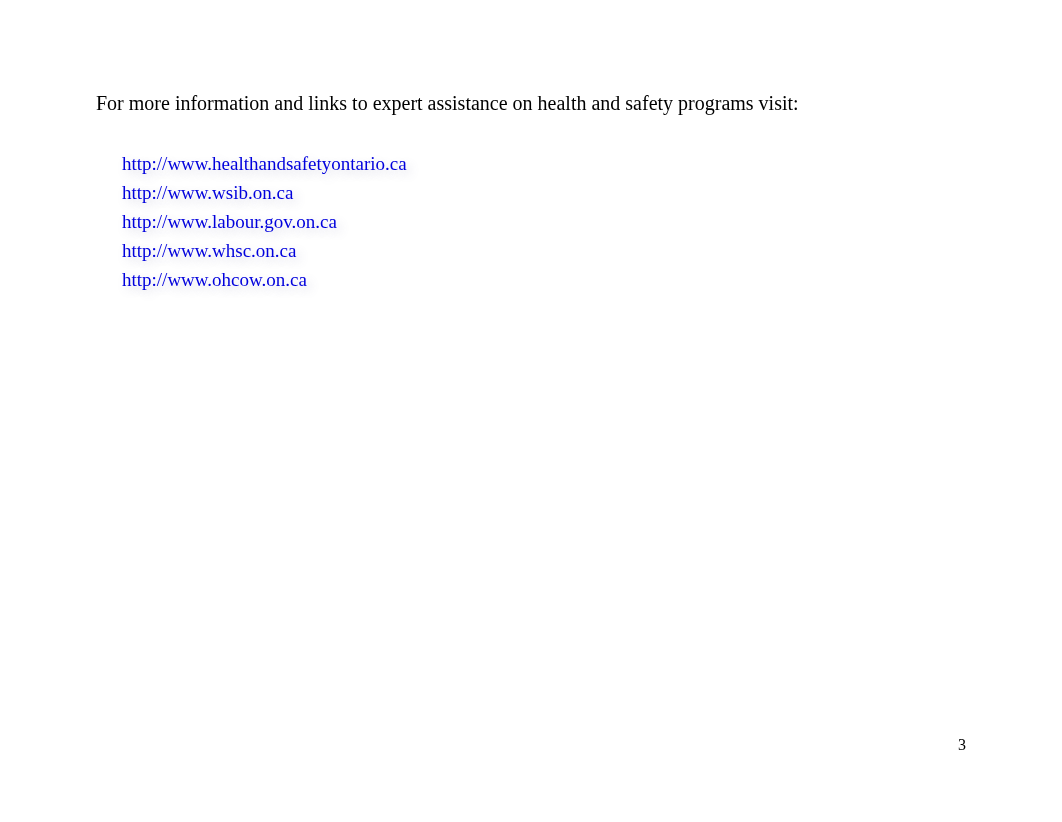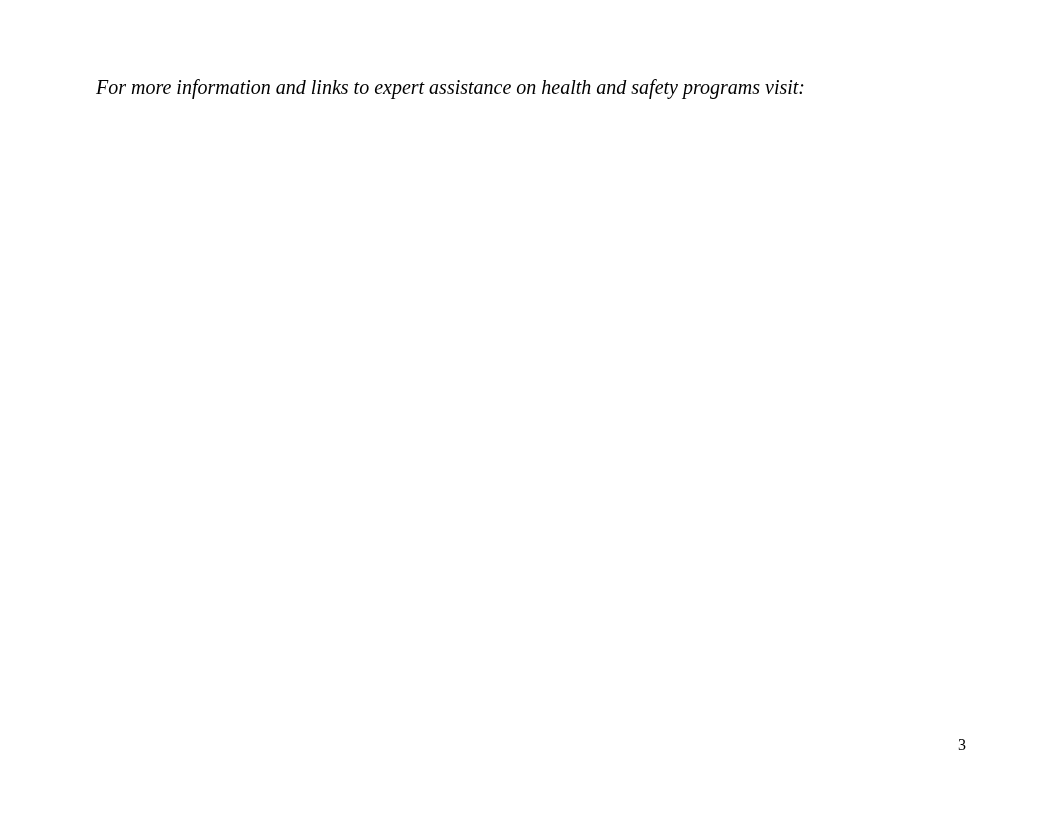--- a/index.html
+++ b/index.html
@@ -9,24 +9,23 @@
     }
     body {
       width: 1062px;
       height: 822px;
       background: #ffffff;
       font-family: "Times New Roman", Times, serif;
       position: relative;
     }
     .content {
       position: absolute;
-      top: 76px;
+      top: 92px;
       left: 96px;
       right: 96px;
-      font-style: italic;
     }
     .intro-text {
       font-size: 20px;
       color: #000000;
       margin-bottom: 38px;
     }
     .links-list {
       padding-left: 26px;
     }
     .link-item {
@@ -44,15 +43,22 @@
       right: 96px;
       font-size: 16px;
       color: #000000;
     }
   </style>
 </head>
 <body>
 
 <div class="content">
   <p class="intro-text">For more information and links to expert assistance on health and safety programs visit:</p>
+  <div class="links-list">
+    <a class="link-item">http://www.healthandsafetyontario.ca</a>
+    <a class="link-item">http://www.wsib.on.ca</a>
+    <a class="link-item">http://www.labour.gov.on.ca</a>
+    <a class="link-item">http://www.whsc.on.ca</a>
+    <a class="link-item">http://www.ohcow.on.ca</a>
+  </div>
 </div>
 
 <div class="page-number">3</div>
 
 </body></html>

